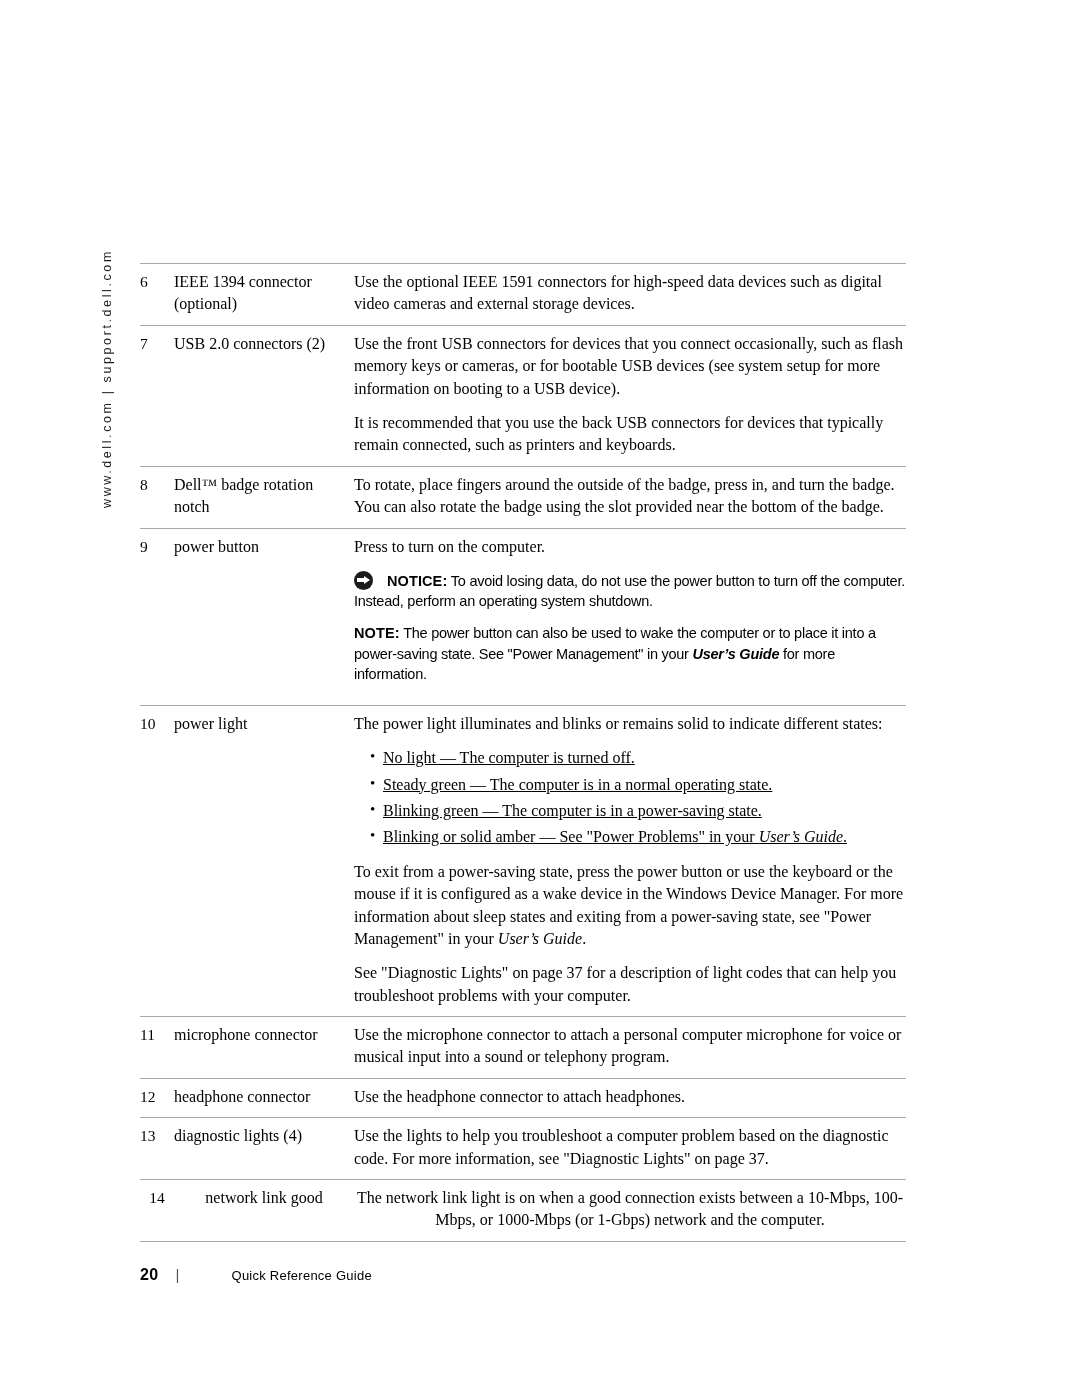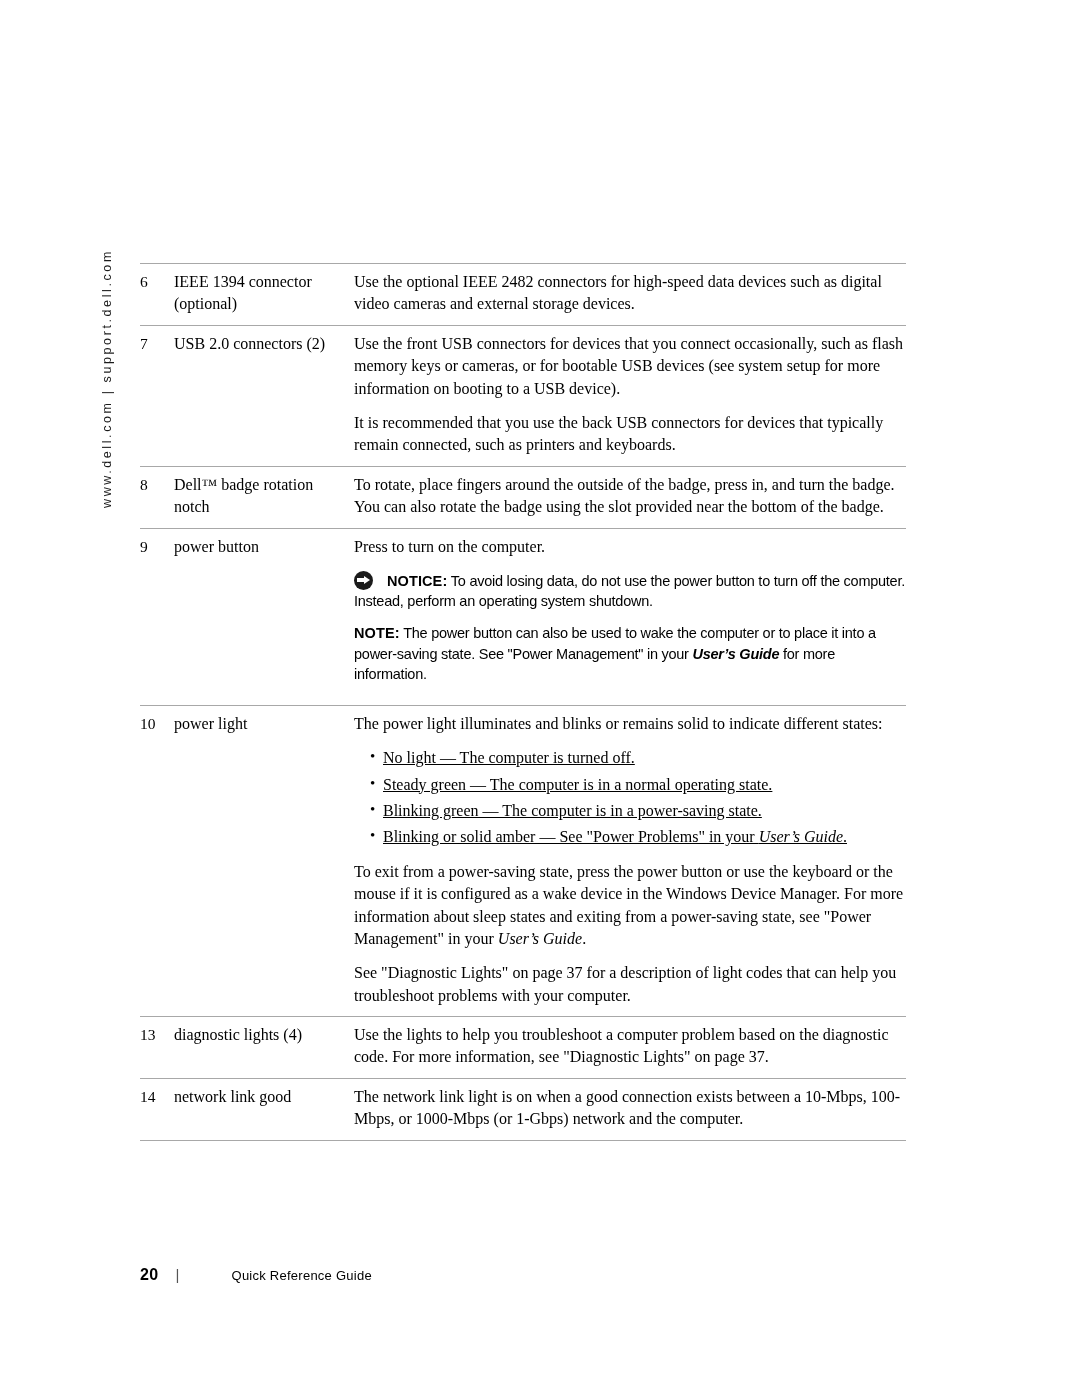--- a/index.html
+++ b/index.html
@@ -47,20 +47,21 @@
     width: 766px;
     border-collapse: collapse;
   }
   .spec-table tr > td {
     border-top: 1.6px solid #a8a8a8;
     padding: 7px 0 9px 0;
     vertical-align: top;
   }
   .spec-table tr.last-rule > td {
     border-bottom: 1.6px solid #a8a8a8;
+    text-align: center;
   }
   td.col-num {
     width: 34px;
     font-size: 15.5px;
     line-height: 1.38;
     padding-left: 8px;
     white-space: nowrap;
   }
   td.col-label {
     width: 180px;
@@ -193,21 +194,21 @@
   <tbody>
 
     <tr>
       <td class="col-num">6</td>
       <td class="col-label">
         <span>IEEE 1394 connector</span>
         <br>
         <span>(optional)</span>
       </td>
       <td class="col-desc">
-        <p>Use the optional IEEE 2482 connectors for high-speed data devices such as digital video cameras and external storage devices.</p>
+        <p>Use the optional IEEE 1591 connectors for high-speed data devices such as digital video cameras and external storage devices.</p>
       </td>
     </tr>
 
     <tr>
       <td class="col-num">7</td>
       <td class="col-label">
         <span>USB 2.0 connectors (2)</span>
       </td>
       <td class="col-desc">
         <p>Use the front USB connectors for devices that you connect occasionally, such as flash memory keys or cameras, or for bootable USB devices (see system setup for more information on booting to a USB device).</p>
@@ -259,21 +260,39 @@
           <li><span>Blinking green — The computer is in a power-saving state.</span></li>
           <li><span>Blinking or solid amber — See "Power Problems" in your </span><span class="ital">User’s Guide</span><span>.</span></li>
         </ul>
 
         <p><span>To exit from a power-saving state, press the power button or use the keyboard or the mouse if it is configured as a wake device in the Windows Device Manager. For more information about sleep states and exiting from a power-saving state, see "Power Management" in your </span><span class="ital">User’s Guide</span><span>.</span></p>
 
         <p>See "Diagnostic Lights" on page 37 for a description of light codes that can help you troubleshoot problems with your computer.</p>
       </td>
     </tr>
 
-
+    <tr>
+      <td class="col-num">11</td>
+      <td class="col-label">
+        <span>microphone connector</span>
+      </td>
+      <td class="col-desc">
+        <p>Use the microphone connector to attach a personal computer microphone for voice or musical input into a sound or telephony program.</p>
+      </td>
+    </tr>
+
+    <tr>
+      <td class="col-num">12</td>
+      <td class="col-label">
+        <span>headphone connector</span>
+      </td>
+      <td class="col-desc">
+        <p>Use the headphone connector to attach headphones.</p>
+      </td>
+    </tr>
 
     <tr>
       <td class="col-num">13</td>
       <td class="col-label">
         <span>diagnostic lights (4)</span>
       </td>
       <td class="col-desc">
         <p>Use the lights to help you troubleshoot a computer problem based on the diagnostic code. For more information, see "Diagnostic Lights" on page 37.</p>
       </td>
     </tr>

